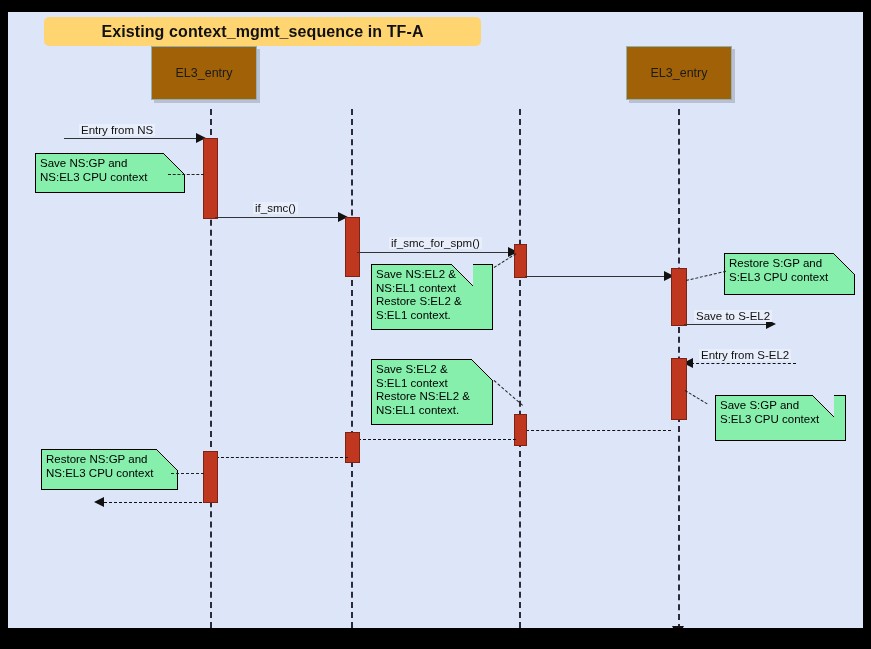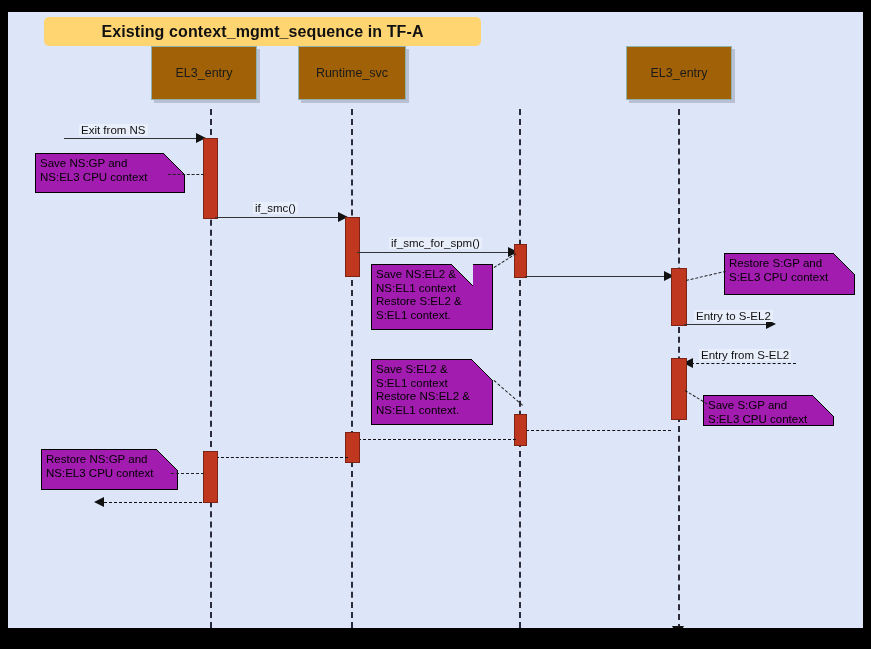--- a/index.html
+++ b/index.html
@@ -21,21 +21,21 @@
      display:flex;align-items:center;justify-content:center;}
   .participant span{font-size:12.5px;color:#1a1a1a;}
 
   
   .lifeline{width:0;border-left:2px dashed #2b2b3a;}
 
   
   .activation{background:#c0371f;border:1px solid #7d2314;}
 
   
-  .note{background:#a21caf;border:1px solid #000;font-size:11.5px;color:#000;
+  .note{background:#86efac;border:1px solid #000;font-size:11.5px;color:#000;
         line-height:1.18;padding:3px 5px 3px 4px;box-sizing:border-box;
         white-space:pre-line;}
   .note-wrap{position:absolute;}
   .note-wrap .diag{position:absolute;right:0;top:0;width:22px;height:22px;}
 
   
   .msg-line{height:0;border-top:1.6px solid #333;}
   .msg-line-dash{height:0;border-top:1.6px dashed #111;}
   .msg-label{font-size:11.5px;color:#111;background:#e9eefb;
       padding:0 2px;white-space:nowrap;}
@@ -59,30 +59,27 @@
 
     <div class="abs lifeline" style="left:202px;top:97px;height:519px;"></div>
     <div class="abs lifeline" style="left:343px;top:97px;height:519px;"></div>
     <div class="abs lifeline" style="left:511px;top:97px;height:519px;"></div>
     <div class="abs lifeline" style="left:670px;top:97px;height:521px;"></div>
     <div class="abs arrow-d" style="left:664px;top:614px;"></div>
 
     <div class="abs participant" style="left:143px;top:34px;width:104px;">
       <span>EL3_entry</span>
     </div>
-    <div class="abs participant" style="left:290px;top:34px;width:106px;">
-      <span>Runtime_svc</span>
-    </div>
     <div class="abs participant" style="left:618px;top:34px;width:104px;">
       <span>EL3_entry</span>
     </div>
 
     <div class="abs msg-line" style="left:56px;top:126px;width:135px;"></div>
     <div class="abs arrow-r" style="left:188px;top:121px;"></div>
-    <div class="abs msg-label" style="left:71px;top:112px;">Exit from NS</div>
+    <div class="abs msg-label" style="left:71px;top:112px;">Entry from NS</div>
 
     <div class="abs activation" style="left:195px;top:126px;width:13px;height:79px;"></div>
 
     <div class="note-wrap" style="left:27px;top:141px;width:150px;height:40px;">
       <div class="note" style="width:150px;height:40px;">Save NS:GP and
 NS:EL3 CPU context</div>
       <svg class="diag" viewBox="0 0 22 22">
         <polygon points="0,0 22,22 22,0" fill="#dde6f9" stroke="none"></polygon>
         <polyline points="0,0 22,22" fill="none" stroke="#000" stroke-width="1"></polyline>
       </svg>
@@ -125,30 +122,30 @@
 S:EL3 CPU context</div>
       <svg class="diag" viewBox="0 0 22 22">
         <polygon points="0,0 22,22 22,0" fill="#dde6f9" stroke="none"></polygon>
         <polyline points="0,0 22,22" fill="none" stroke="#000" stroke-width="1"></polyline>
       </svg>
     </div>
     <div class="abs link-dash" style="left:678px;top:268px;width:41px;transform:rotate(-13deg);"></div>
 
     <div class="abs msg-line" style="left:676px;top:312px;width:84px;"></div>
     <div class="abs arrow-r" style="left:758px;top:307px;"></div>
-    <div class="abs msg-label" style="left:686px;top:298px;">Entry to S-EL2</div>
+    <div class="abs msg-label" style="left:686px;top:298px;">Save to S-EL2</div>
 
     <div class="abs msg-line-dash" style="left:683px;top:351px;width:105px;"></div>
     <div class="abs arrow-l" style="left:675px;top:346px;"></div>
     <div class="abs msg-label" style="left:691px;top:337px;">Entry from S-EL2</div>
 
     <div class="abs activation" style="left:663px;top:346px;width:14px;height:60px;"></div>
 
     <div class="note-wrap" style="left:695px;top:383px;width:131px;height:41px;">
-      <div class="note" style="width:131px;height:31px;">Save S:GP and
+      <div class="note" style="width:131px;height:46px;margin-left:12px;">Save S:GP and
 S:EL3 CPU context</div>
       <svg class="diag" viewBox="0 0 22 22">
         <polygon points="0,0 22,22 22,0" fill="#dde6f9" stroke="none"></polygon>
         <polyline points="0,0 22,22" fill="none" stroke="#000" stroke-width="1"></polyline>
       </svg>
     </div>
     <div class="abs link-dash" style="left:677px;top:378px;width:26px;transform:rotate(31deg);"></div>
 
     <div class="note-wrap" style="left:363px;top:347px;width:122px;height:66px;">
       <div class="note" style="width:122px;height:66px;">Save S:EL2 &amp;

